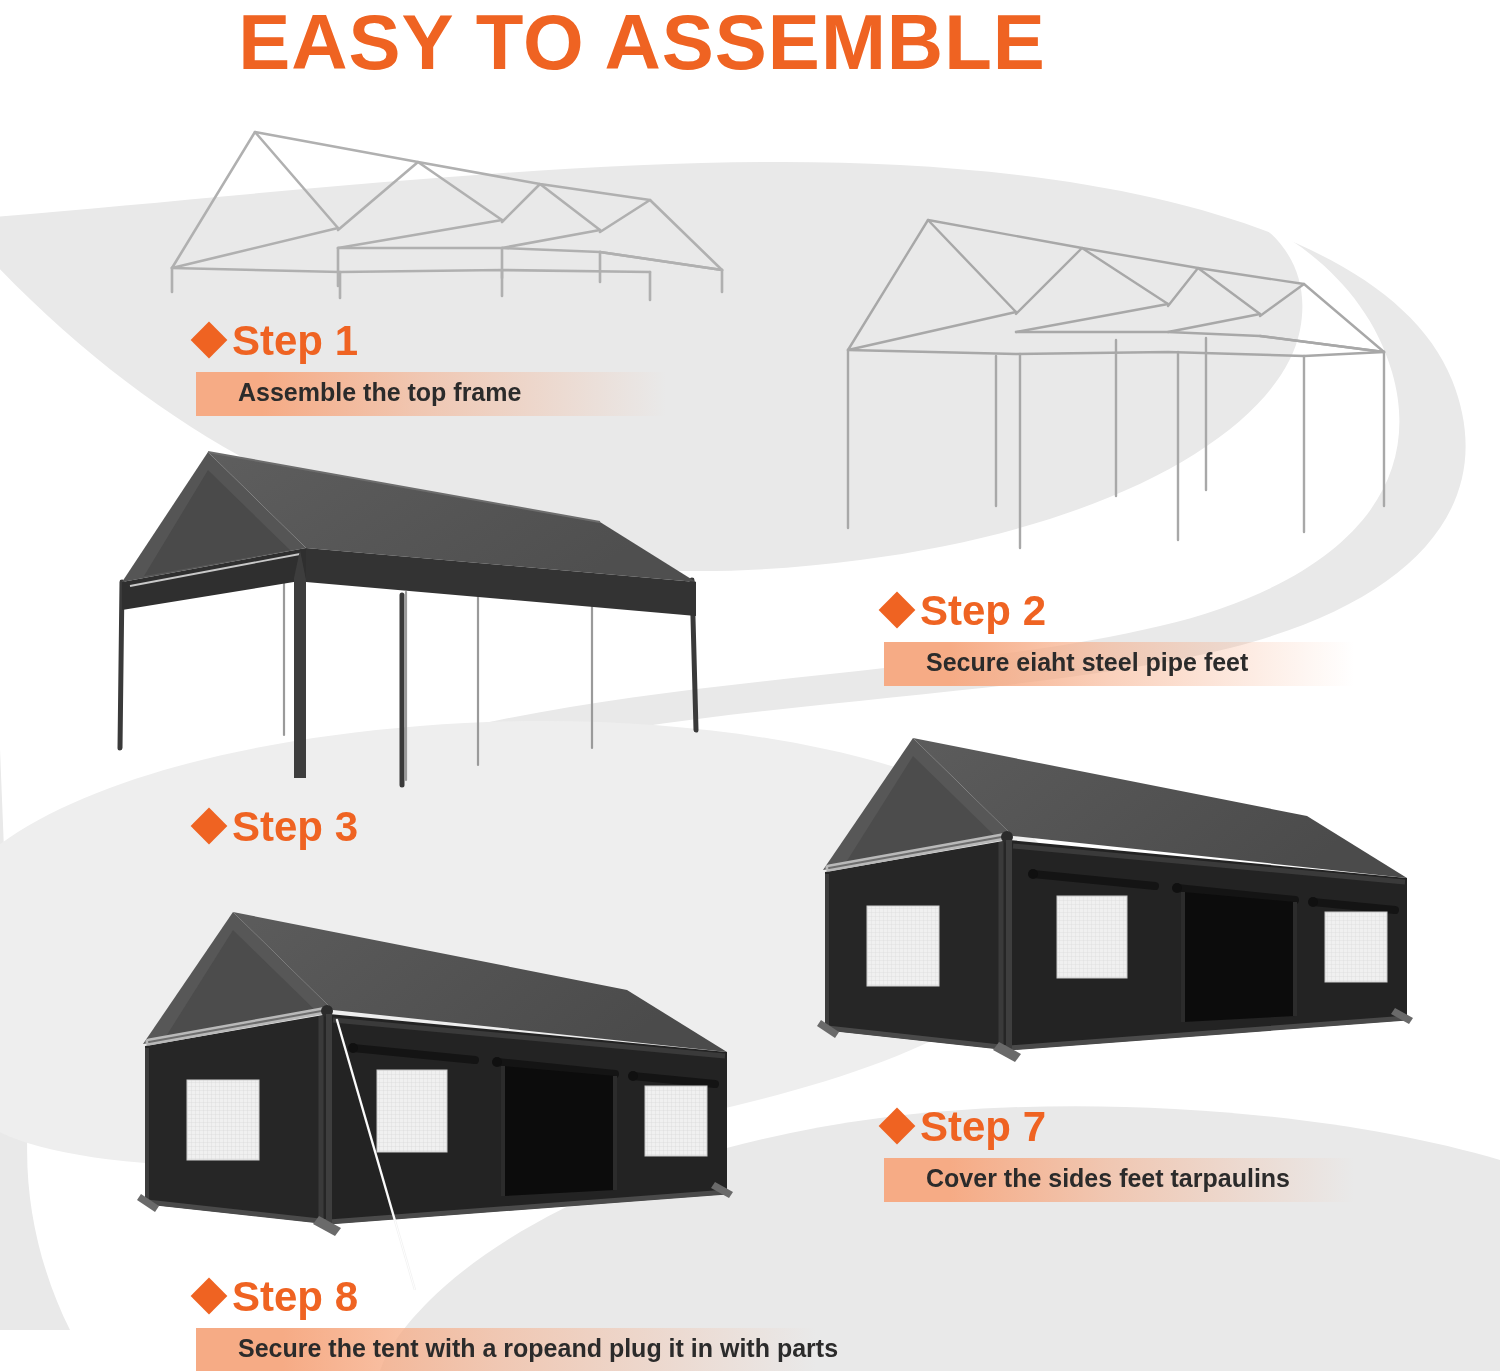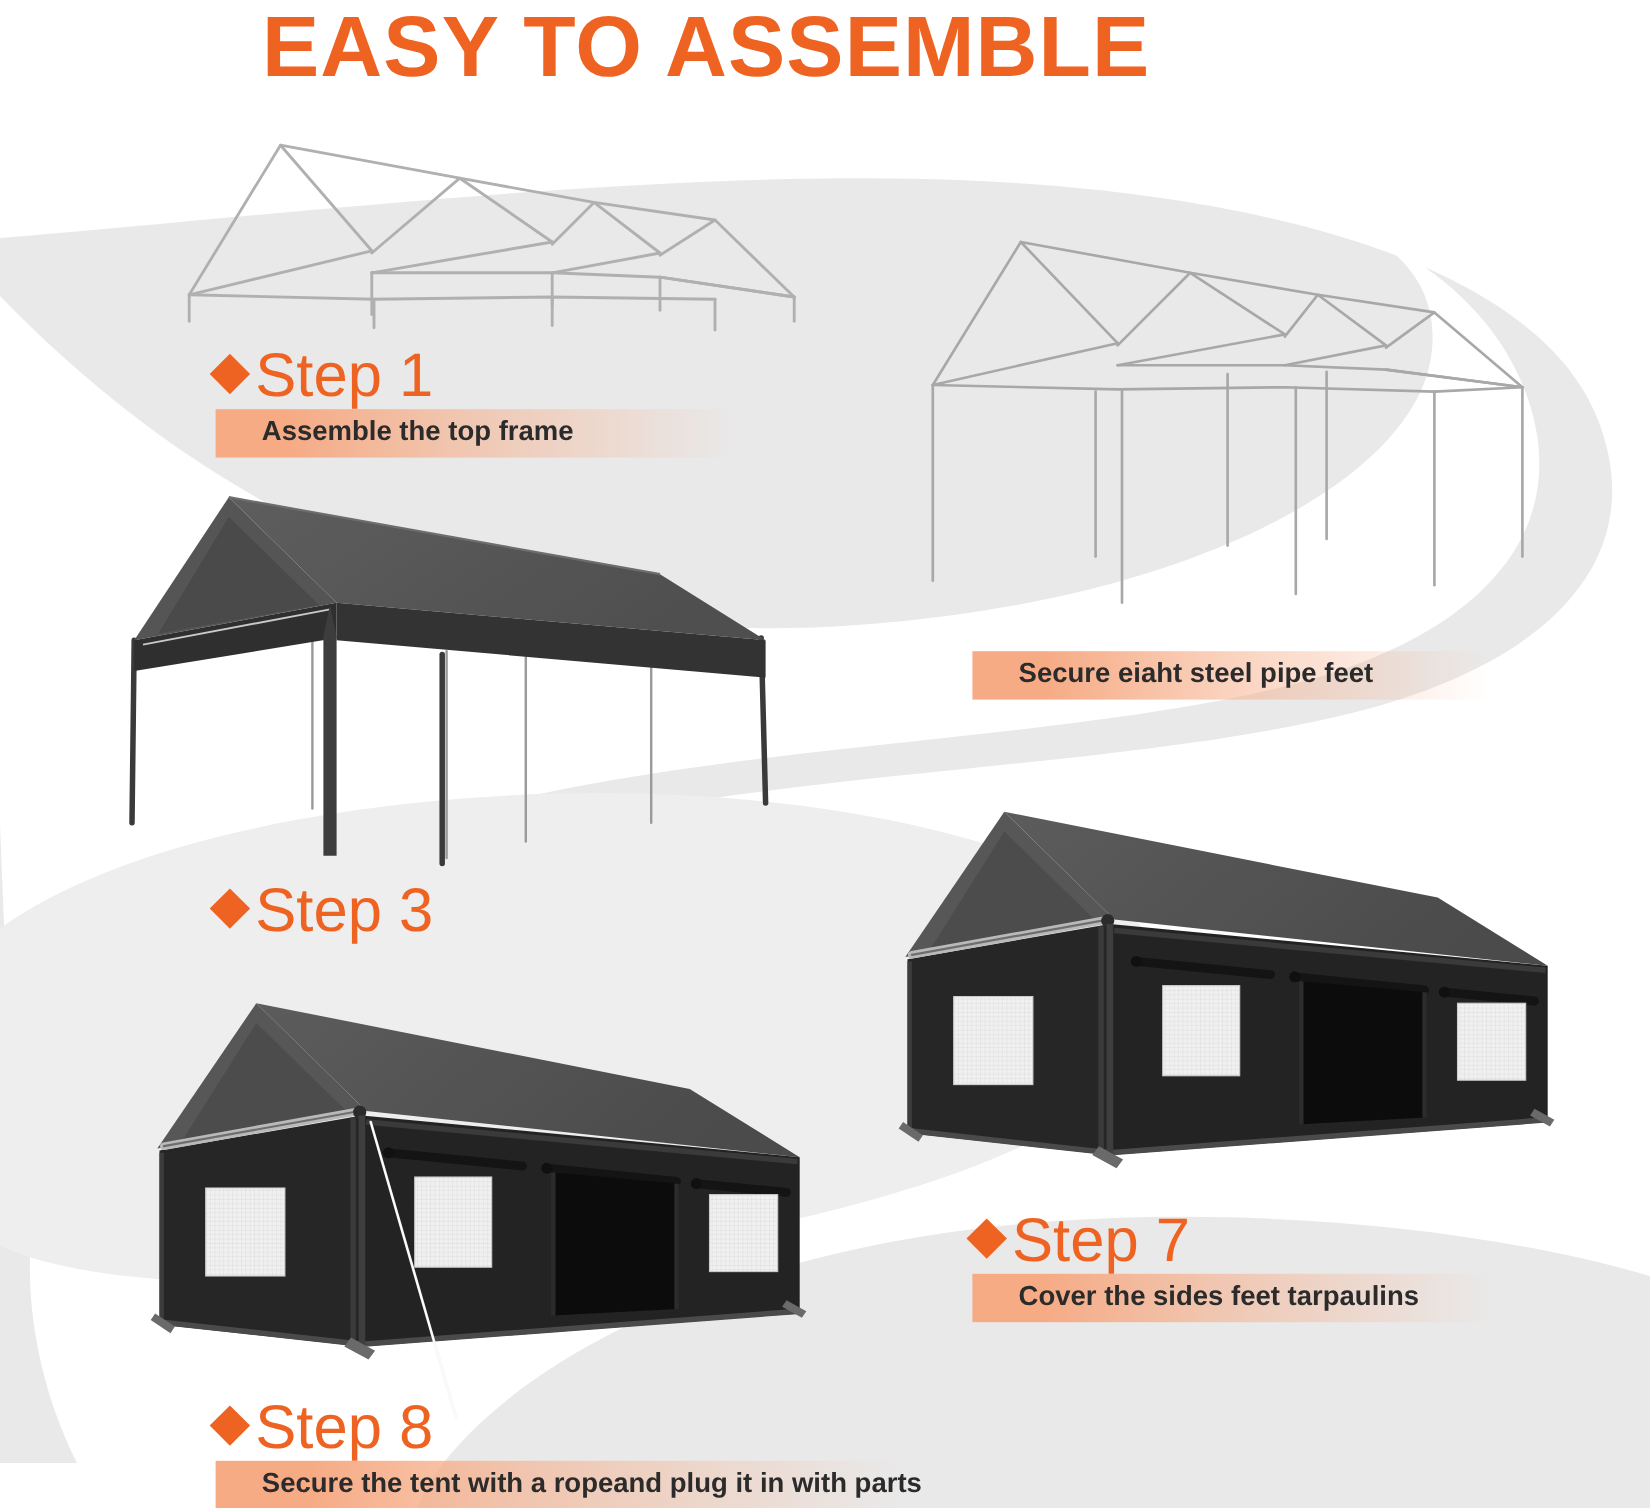--- a/index.html
+++ b/index.html
@@ -58,22 +58,22 @@
     height: 50px;
   }
   .diamond {
     width: 26px; height: 26px;
     background: #ef6322;
     transform: rotate(45deg);
     flex: 0 0 auto;
     margin-bottom: 2px;
   }
   .step-title {
-    font-size: 56px;
-    font-weight: normal;
+    font-size: 42px;
+    font-weight: bold;
     color: #ef6322;
     line-height: 1;
     white-space: nowrap;
   }
   .step-desc-wrap {
     position: relative;
     margin-top: 6px;
     height: 40px;
     display: flex;
     align-items: center;
@@ -379,20 +379,24 @@
       <span class="diamond"></span>
       <span class="step-title">Step 1</span>
     </div>
     <div class="step-desc-wrap">
       <span class="step-desc-bar"></span>
       <span class="step-desc">Assemble the top frame</span>
     </div>
   </div>
 
   <div class="step" id="step-2">
+    <div class="step-head">
+      <span class="diamond"></span>
+      <span class="step-title">Step 2</span>
+    </div>
     <div class="step-desc-wrap">
       <span class="step-desc-bar"></span>
       <span class="step-desc">Secure eiaht steel pipe feet</span>
     </div>
   </div>
 
   <div class="step" id="step-3">
     <div class="step-head">
       <span class="diamond"></span>
       <span class="step-title">Step 3</span>

